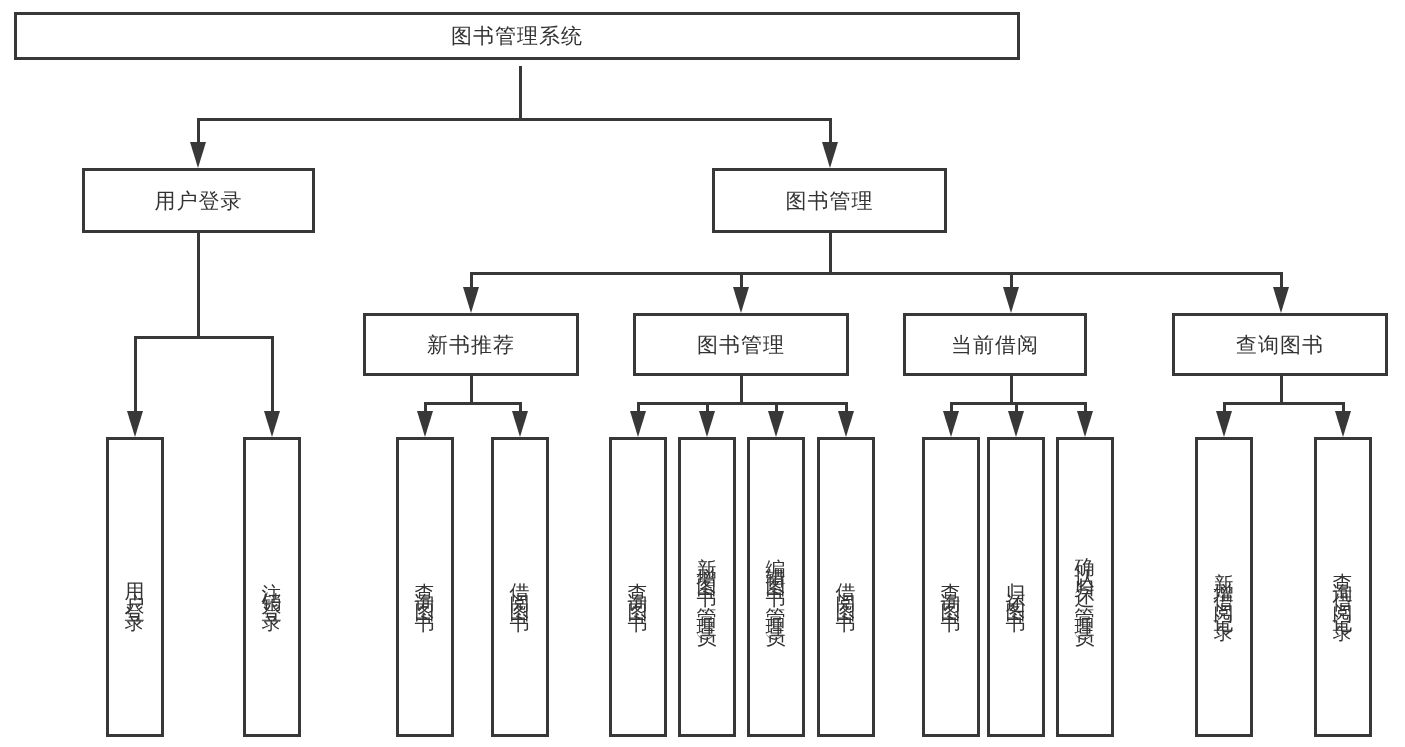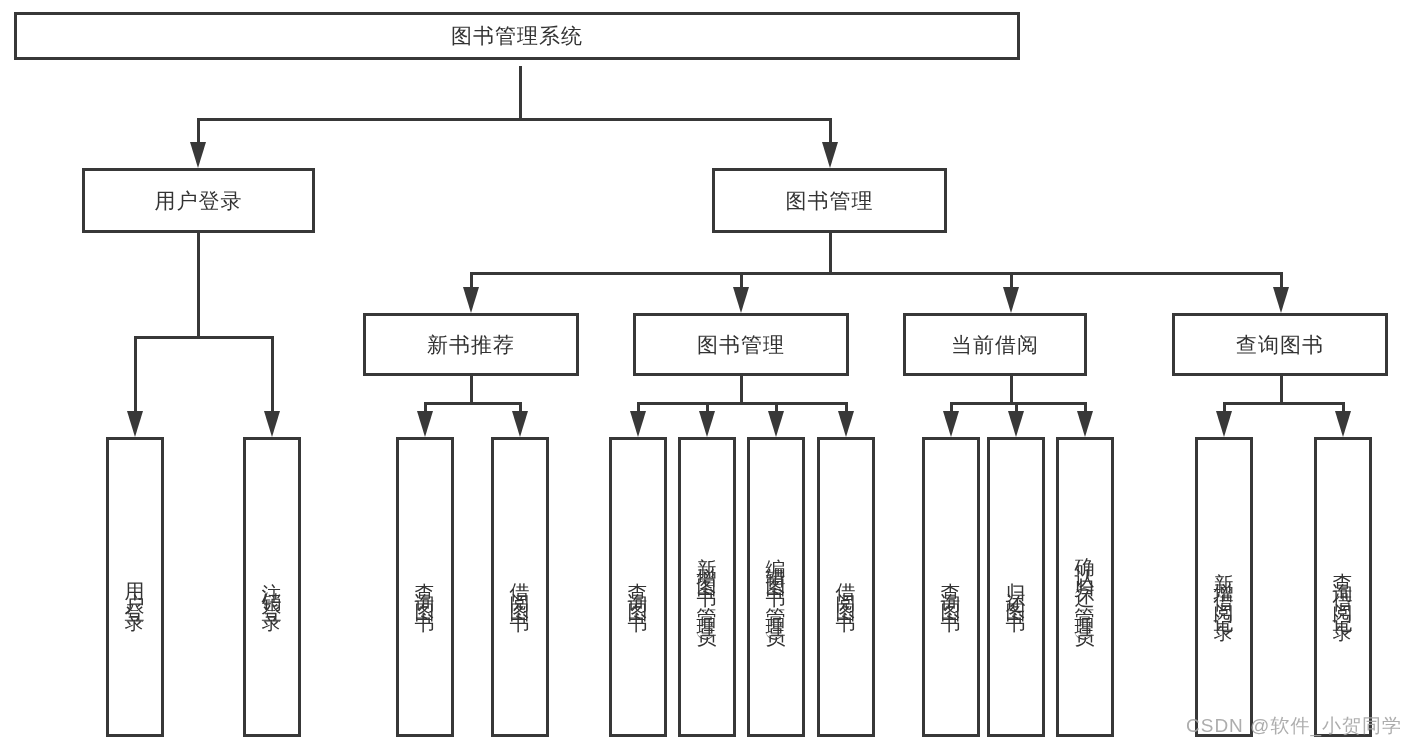--- a/index.html
+++ b/index.html
@@ -207,15 +207,14 @@
     <span class="vtext">确认归还（管理员）</span>
   </div>
 
   <div class="leaf" style="left:1195px;top:437px">
     <span class="vtext">新增借阅记录</span>
   </div>
   <div class="leaf" style="left:1314px;top:437px">
     <span class="vtext">查询借阅记录</span>
   </div>
 
-  <div class="watermark">CSDN @软件_小贺同学</div>
 
 </div>
 
 </body></html>

